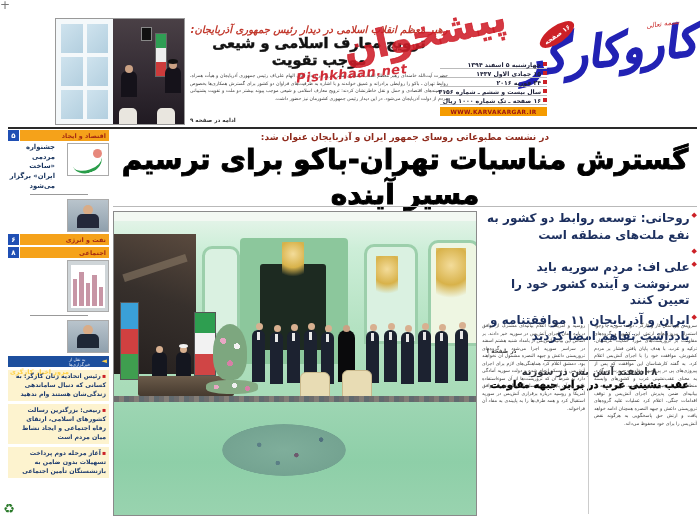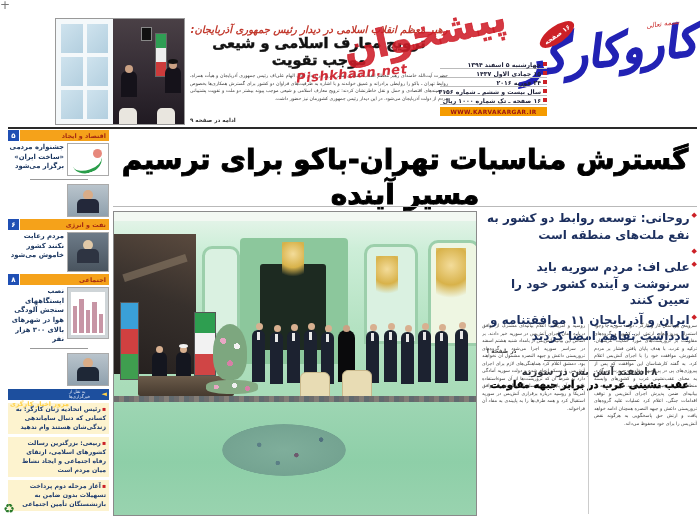--- a/index.html
+++ b/index.html
@@ -67,21 +67,21 @@
   .main-headline{left:113px;top:142px;width:584px;text-align:center;font-size:28px;font-weight:bold;color:#000;
                  -webkit-text-stroke:0.9px #000;line-height:1.25;}
 
   
   .sidebar{left:8px;top:130px;width:101px;height:388px;overflow:hidden;}
   .sec-head{display:flex;flex-direction:row-reverse;align-items:stretch;height:11px;margin-bottom:2px;}
   .sec-page{flex:none;width:11px;background:#1f4fb4;color:#fff;font-size:7px;font-weight:bold;
             display:flex;align-items:center;justify-content:center;}
   .sec-bar{flex:1;background:#f5a21a;color:#a52a12;font-size:6.4px;font-weight:bold;
            display:flex;align-items:center;padding:0 3px;margin-left:1px;}
-  .sb-item{display:flex;flex-direction:row-reverse;gap:3px;margin-bottom:2px;direction:ltr;}
+  .sb-item{display:flex;flex-direction:row-reverse;gap:12px;margin-bottom:2px;direction:ltr;}
   .sb-text{flex:1;font-size:6.8px;font-weight:bold;color:#16325c;text-align:right;direction:rtl;line-height:1.42;}
   .thumb{flex:none;width:42px;border:1px solid #aaa;box-sizing:border-box;position:relative;overflow:hidden;background:#cfd5d8;}
   .t-h34{height:33px}.t-h40{height:40px}.t-h52{height:52px}
   .thumb-logo{background:#fff;}
   .swoosh{position:absolute;left:4px;top:6px;width:30px;height:20px;border:0 solid transparent;
           border-bottom:3px solid #2a9d4a;border-radius:50%;transform:rotate(-18deg);}
   .logo-dot{position:absolute;right:6px;top:5px;width:9px;height:9px;border-radius:50%;background:#d54; opacity:.7;}
   .head-c{position:absolute;width:10px;height:10px;border-radius:50%;background:#d9ac87;}
   .suit{position:absolute;width:22px;height:14px;background:#23283a;border-radius:5px 5px 0 0;}
   .thumb-man{background:linear-gradient(180deg,#b9c4cc,#8fa0ad);}
@@ -225,20 +225,21 @@
     <div class="mh-web">WWW.KARVAKARGAR.IR</div>
   </div>
 
   <div class="abs wm">
     <div class="wm-name">پیشخوان</div>
     <div class="wm-domain">Pishkhaan.net</div>
   </div>
 
   <div class="abs hr1"></div>
 
+  <div class="abs main-kicker">در نشست مطبوعاتی روسای جمهور ایران و آذربایجان عنوان شد:</div>
   <div class="abs main-headline">گسترش مناسبات تهران-باکو برای ترسیم مسیر آینده</div>
   <div class="abs hr2"></div>
 
   <div class="abs sidebar">
 
     <div class="sec-head">
       <div class="sec-page">۵</div>
       <div class="sec-bar">اقتصاد و ایجاد</div>
     </div>
     <div class="sb-item">
@@ -252,44 +253,36 @@
     <div class="sb-item">
       <div class="thumb t-h34 thumb-man">
         <div class="head-c" style="left:15px;top:5px;"></div>
         <div class="suit" style="left:9px;top:14px;"></div>
       </div>
     </div>
 
     <div class="sec-head">
       <div class="sec-page">۶</div>
       <div class="sec-bar">نفت و انرژی</div>
-    </div>
-    <div class="sb-item">
-      <div class="thumb t-h40 thumb-desk">
-        <div class="head-c" style="left:15px;top:7px;background:#e0c9a8;"></div>
-        <div class="suit" style="left:9px;top:16px;background:#2e3442;"></div>
-      </div>
-      <div class="sb-text">مردم رعایت نکنند کشور خاموش می‌شود</div>
     </div>
 
     <div class="sec-head">
       <div class="sec-page">۸</div>
       <div class="sec-bar">اجتماعی</div>
     </div>
     <div class="sb-item">
       <div class="thumb t-h52">
         <div class="bars">
           <div class="bar" style="height:70%"></div>
           <div class="bar" style="height:88%"></div>
           <div class="bar" style="height:60%"></div>
           <div class="bar" style="height:80%"></div>
           <div class="bar" style="height:50%"></div>
         </div>
       </div>
-      <div class="sb-text">نصب ایستگاههای سنجش آلودگی هوا در شهرهای بالای ۳۰۰ هزار نفر</div>
     </div>
     <div class="sb-sep"></div>
     <div class="sb-item">
       <div class="thumb t-h34 thumb-man">
         <div class="head-c" style="left:15px;top:4px;"></div>
         <div class="suit" style="left:9px;top:13px;background:#1e2736;"></div>
       </div>
     </div>
 
     <div class="newsbar">

